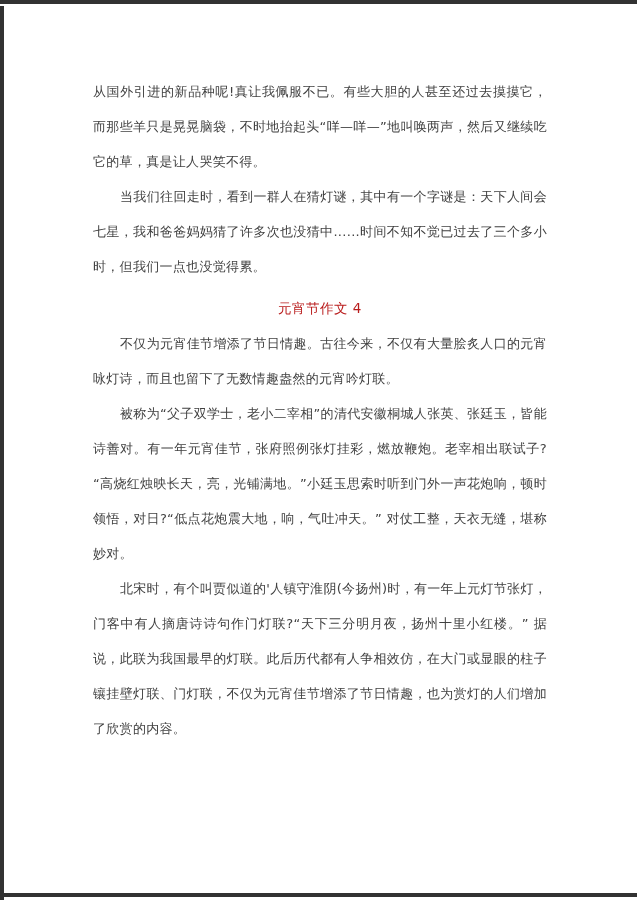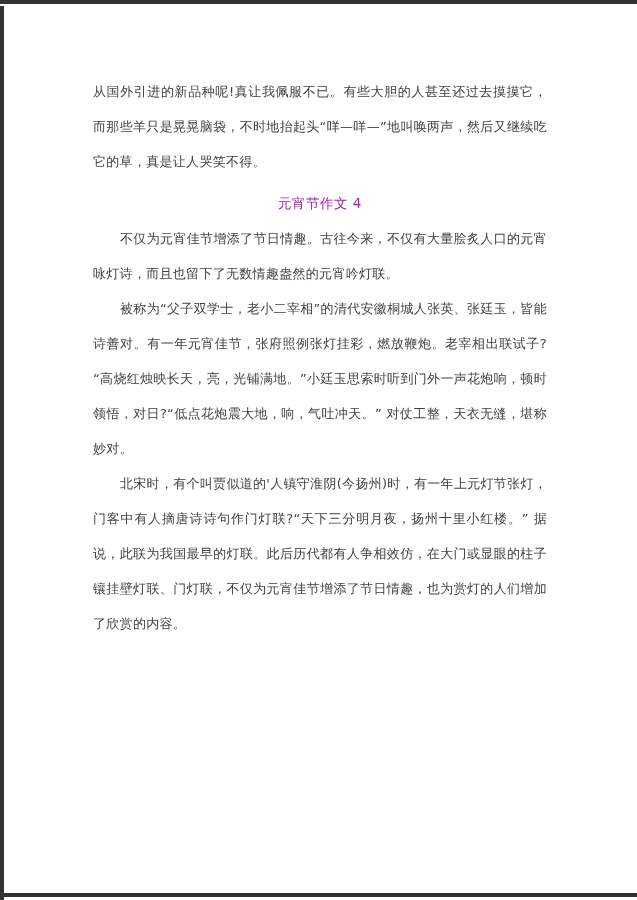--- a/index.html
+++ b/index.html
@@ -48,21 +48,21 @@
     text-indent: 27px;
     letter-spacing: 0.3px;
   }
   .para.no-indent {
     text-indent: 0;
   }
   .heading {
     margin: 7px 0 0 0;
     font-size: 13.5px;
     font-weight: 400;
-    color: #a21caf;
+    color: #b91c1c;
     text-align: center;
     line-height: 35px;
     letter-spacing: 0.5px;
   }
   .watermark {
     position: absolute;
     top: 845px;
     left: 490px;
     width: 132px;
     height: 50px;
@@ -77,20 +77,21 @@
 <body>
 
 <div class="page">
 
   <div class="border-top"></div>
   <div class="border-left"></div>
   <div class="border-bottom"></div>
 
   <div class="content">
     <p class="para no-indent">从国外引进的新品种呢!真让我佩服不已。有些大胆的人甚至还过去摸摸它，而那些羊只是晃晃脑袋，不时地抬起头“咩—咩—”地叫唤两声，然后又继续吃它的草，真是让人哭笑不得。</p>
+    <p class="para">当我们往回走时，看到一群人在猜灯谜，其中有一个字谜是：天下人间会七星，我和爸爸妈妈猜了许多次也没猜中......时间不知不觉已过去了三个多小时，但我们一点也没觉得累。</p>
     <h2 class="heading">元宵节作文 4</h2>
     <p class="para">不仅为元宵佳节增添了节日情趣。古往今来，不仅有大量脍炙人口的元宵咏灯诗，而且也留下了无数情趣盎然的元宵吟灯联。</p>
     <p class="para">被称为“父子双学士，老小二宰相”的清代安徽桐城人张英、张廷玉，皆能诗善对。有一年元宵佳节，张府照例张灯挂彩，燃放鞭炮。老宰相出联试子?“高烧红烛映长天，亮，光铺满地。”小廷玉思索时听到门外一声花炮响，顿时领悟，对日?“低点花炮震大地，响，气吐冲天。” 对仗工整，天衣无缝，堪称妙对。</p>
     <p class="para">北宋时，有个叫贾似道的'人镇守淮阴(今扬州)时，有一年上元灯节张灯，门客中有人摘唐诗诗句作门灯联?“天下三分明月夜，扬州十里小红楼。” 据说，此联为我国最早的灯联。此后历代都有人争相效仿，在大门或显眼的柱子镶挂壁灯联、门灯联，不仅为元宵佳节增添了节日情趣，也为赏灯的人们增加了欣赏的内容。</p>
   </div>
 
 
 </div>
 
 </body></html>

